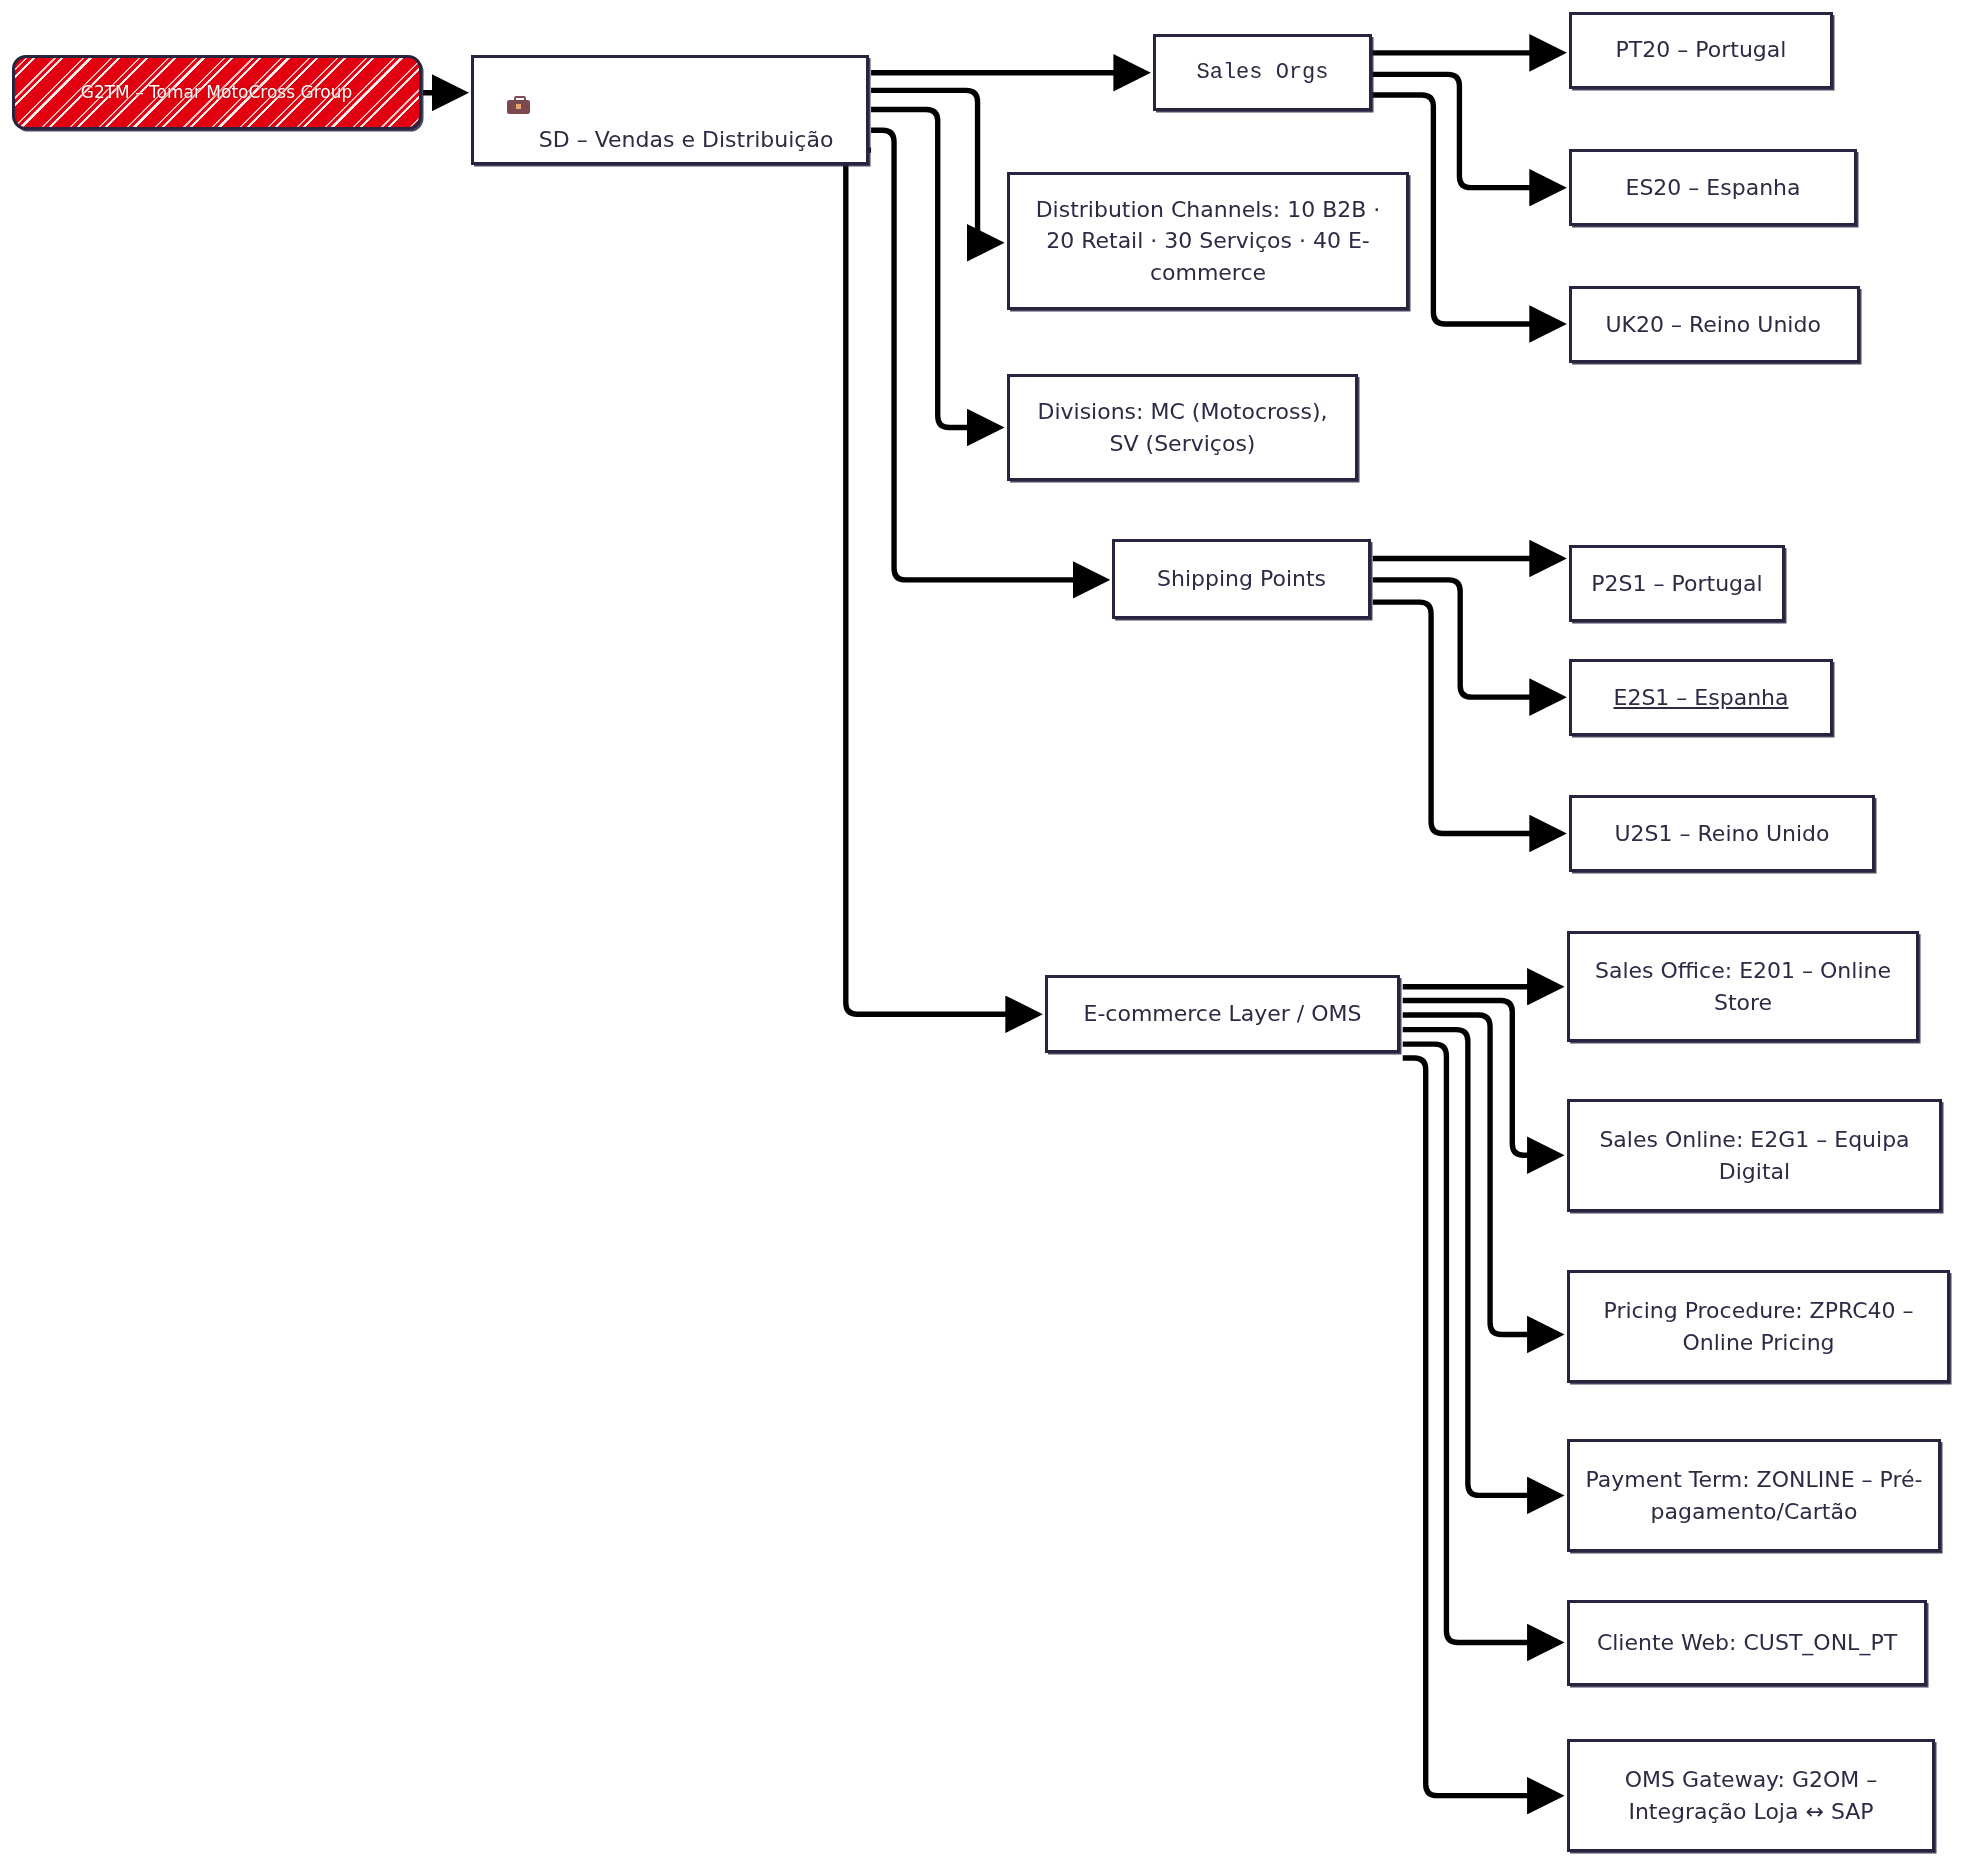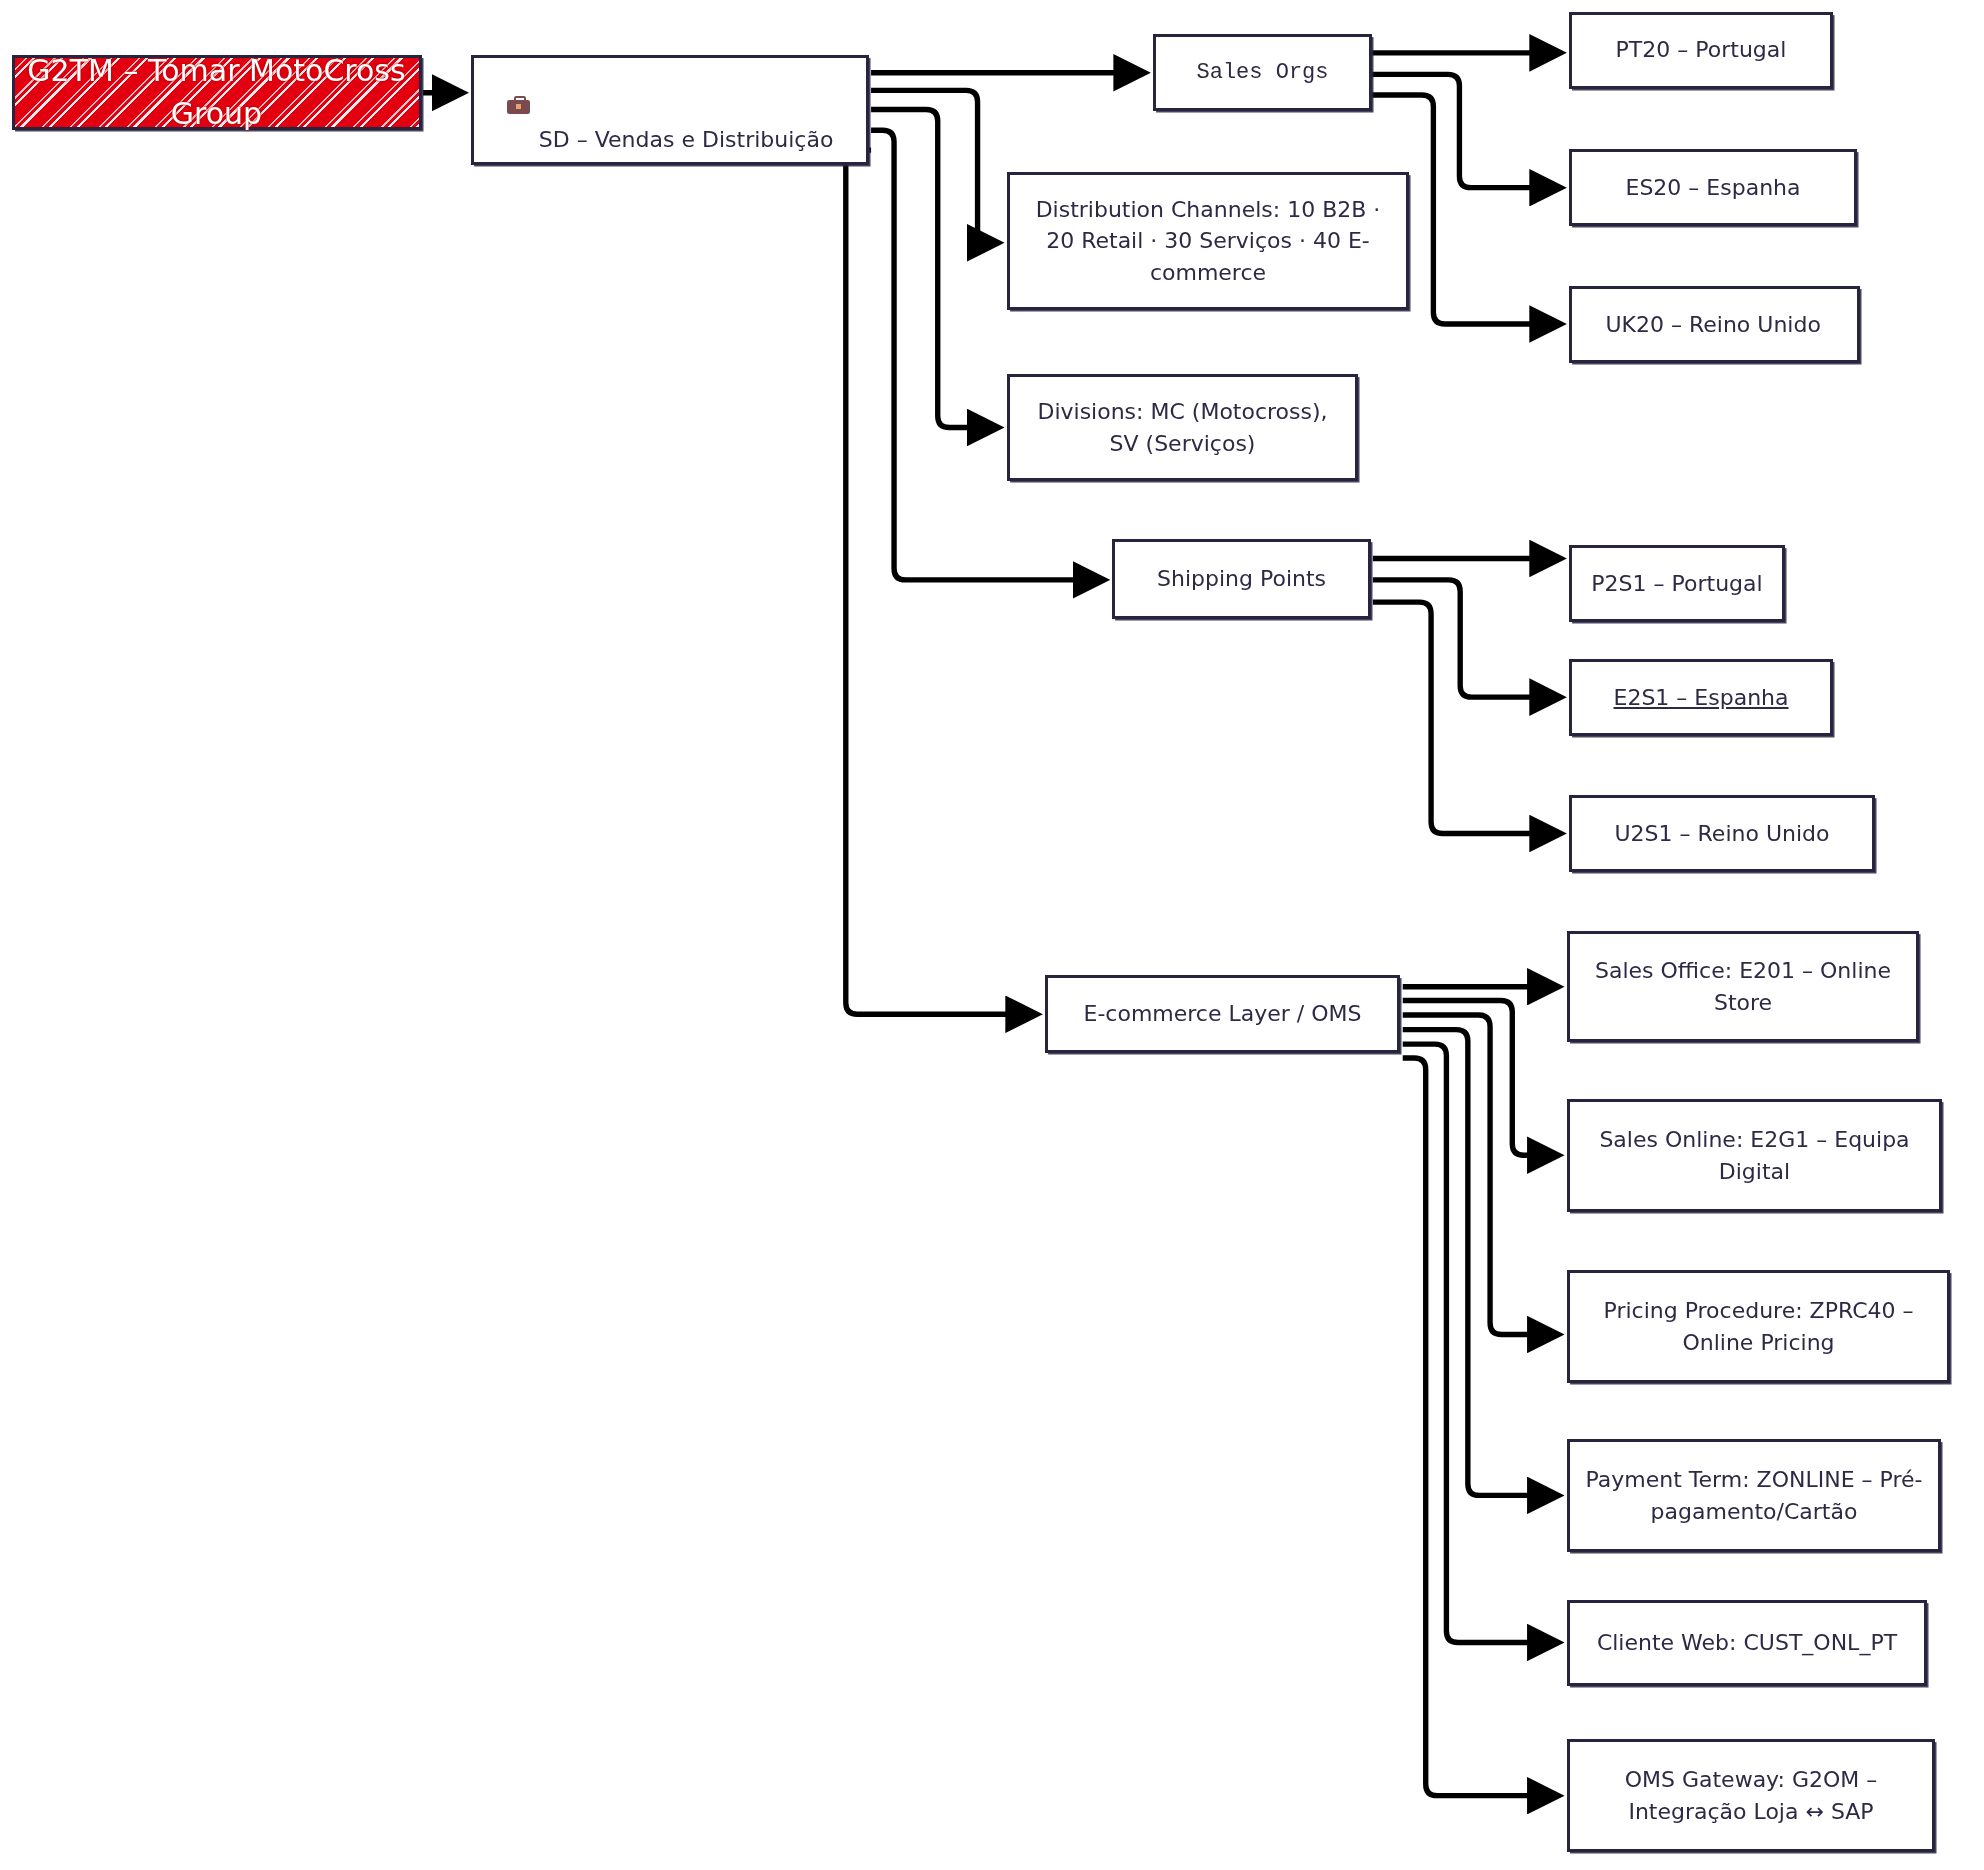--- a/index.html
+++ b/index.html
@@ -28,21 +28,22 @@
     border-color:#272440;
     color:#ffffff;
     background:
       repeating-linear-gradient(-45deg,
         rgba(255,255,255,.92) 0px, rgba(255,255,255,.92) 2.3px,
         rgba(255,255,255,0) 2.3px, rgba(255,255,255,0) 5.4px,
         rgba(255,255,255,.75) 5.4px, rgba(255,255,255,.75) 6.9px,
         rgba(255,255,255,0) 6.9px, rgba(255,255,255,0) 20px),
       #e20010;
     text-shadow:0 0 3.1px rgba(180,0,8,.9), 0 0 1.5px rgba(180,0,8,.9);
-    font-size:30px;
+    font-size:17px;
+    border-radius:14px;
   }
   .node.root .txt{mix-blend-mode:normal;}
   .icon-brief{
     display:inline-block;vertical-align:-3.1px;margin-right:9.2px;
     width:23px;height:18.4px;position:relative;
   }
   .icon-brief .body{
     position:absolute;left:0;top:3.8px;width:23px;height:14.6px;
     background:#7a4a4f;border-radius:2.3px;
   }

